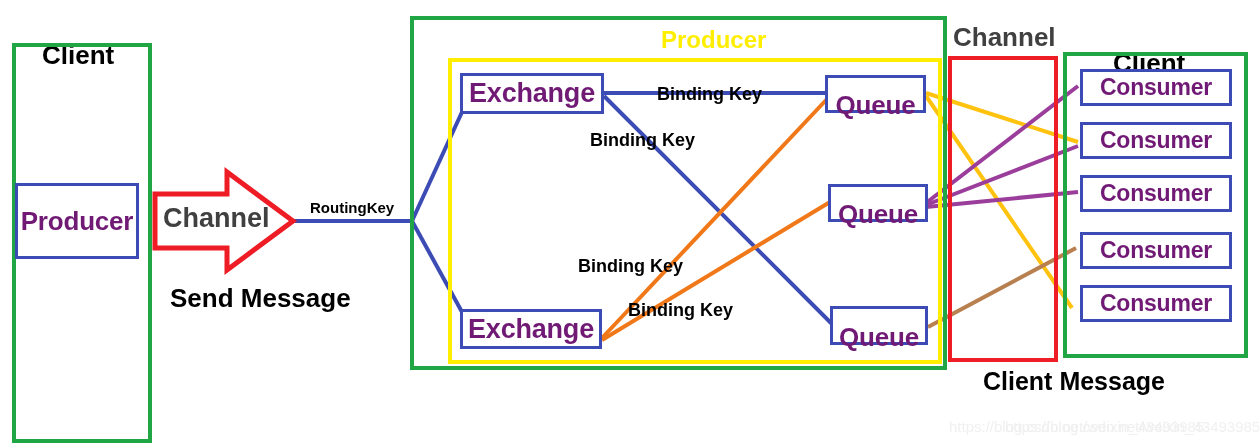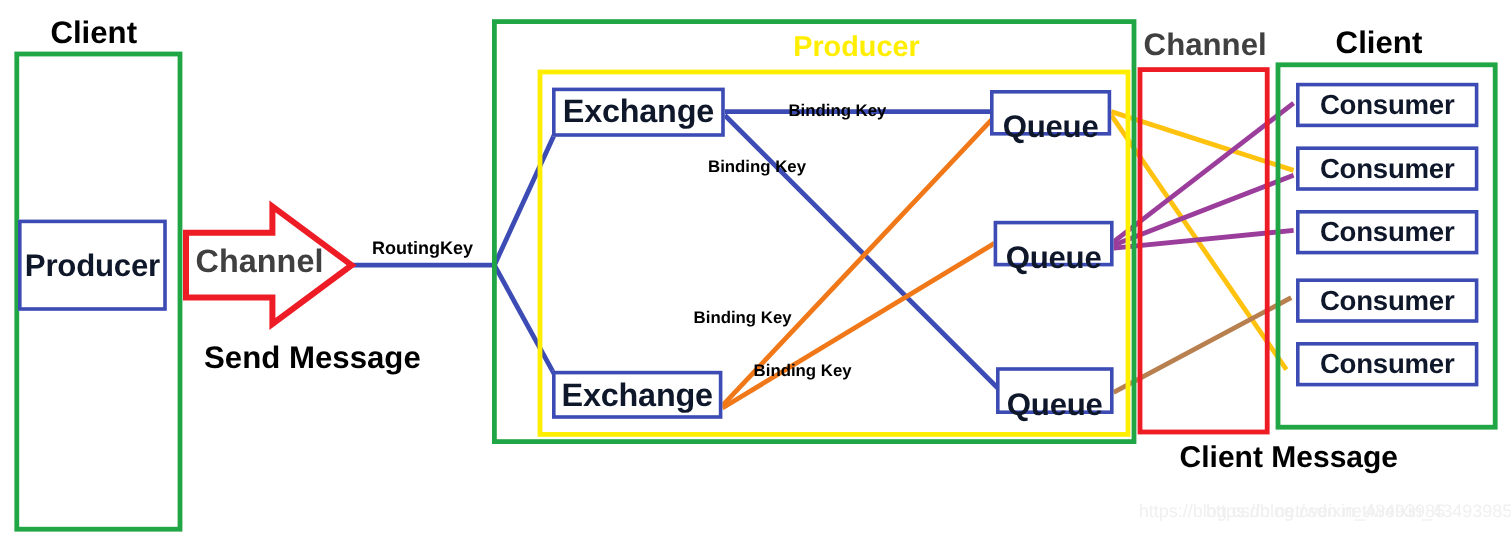--- a/index.html
+++ b/index.html
@@ -6,37 +6,37 @@
   body{font-family:"Liberation Sans",sans-serif;}
   #stage{position:relative;width:1259px;height:447px;background:#fff;overflow:hidden;}
   #wires{position:absolute;left:0;top:0;width:1259px;height:447px;pointer-events:none;}
 
   .box{position:absolute;box-sizing:border-box;}
   .green-frame{border:4px solid #21A645;background:transparent;}
   .yellow-frame{border:4px solid #FFEE00;background:transparent;}
   .red-frame{border:4px solid #EE1C25;background:transparent;}
   .node{position:absolute;box-sizing:border-box;border:3px solid #3C4CB4;background:#fff;
         display:flex;align-items:center;justify-content:center;}
-  .node span{color:#0f172a;font-weight:bold;white-space:nowrap;letter-spacing:-0.2px;}
+  .node span{color:#701a75;font-weight:bold;white-space:nowrap;letter-spacing:-0.2px;}
 
   .lbl{position:absolute;white-space:nowrap;font-weight:bold;}
   .lbl-black{color:#000;}
   .lbl-red{color:#404040;}
   .lbl-yellow{color:#FFEE00;}
   .lbl-green{color:#21A645;}
 
-  .t-client{font-size:26px;}
+  .t-client{font-size:26px;margin-top:28px;}
   .t-channel-left{font-size:27px;}
   .t-channel-right{font-size:26px;}
   .t-sendmsg{font-size:26px;}
   .t-recvmsg{font-size:25px;}
   .t-binding{font-size:24px;}
   .t-broker{font-size:25px;}
   .t-routingkey{font-size:15px;}
-  .t-bindingkey{font-size:14px;}
+  .t-bindingkey{font-size:18px;}
 
   .node-exchange span{font-size:27px;}
   .node-queue span{font-size:26px;margin-top:23px;}
   .node-producer span{font-size:26px;}
   .node-consumer span{font-size:23px;}
 
   .watermark{position:absolute;color:#f0f0f0;font-size:15px;white-space:nowrap;}
 </style>
 </head>
 <body>

